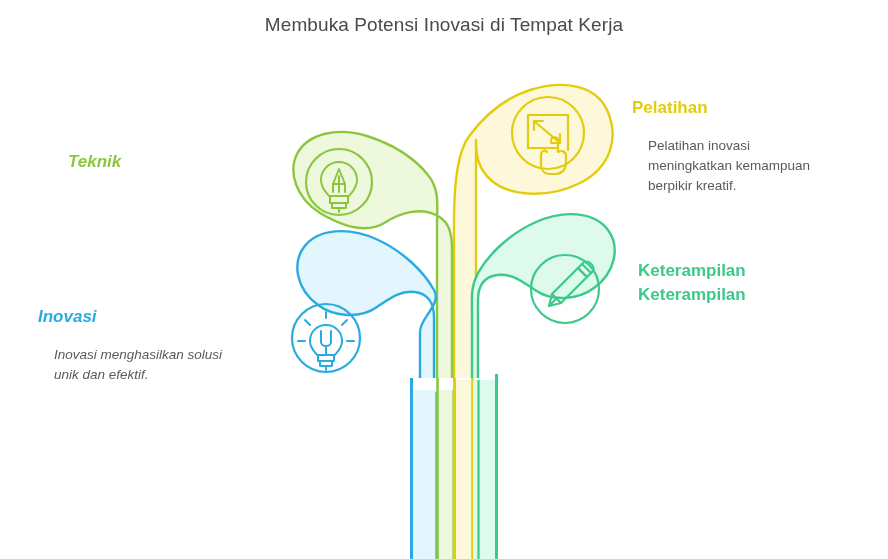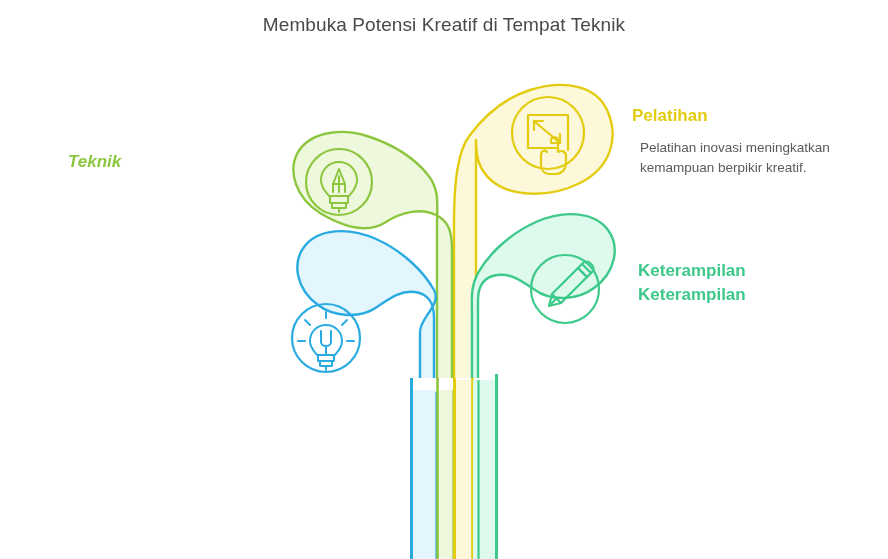--- a/index.html
+++ b/index.html
@@ -36,37 +36,37 @@
   .heading {
     font-size: 17px;
     font-weight: bold;
     line-height: 24px;
     margin: 0 0 10px 0;
   }
   .body {
     font-size: 13.5px;
     line-height: 20px;
     color: #5a5a5a;
-    margin: 8px;
+    margin: 16px;
   }
   
   .align-right { text-align: left; font-style: italic; }
   .align-left  { text-align: left; }
 
   #blk-teknik   { left: 68px;  top: 150px; width: 196px; }
   #blk-inovasi  { left: 38px;  top: 305px; width: 226px; }
-  #blk-pelatihan{ left: 632px; top: 104px; width: 210px; }
+  #blk-pelatihan{ left: 632px; top: 96px; width: 210px; }
   #blk-peningkatan { left: 638px; top: 259px; width: 210px; }
 </style>
 </head>
 <body>
 
 <div id="page">
 
-  <div id="title">Membuka Potensi Kreatif di Tempat Teknik</div>
+  <div id="title">Membuka Potensi Inovasi di Tempat Kerja</div>
 
   <svg class="graphic" viewBox="0 0 888 559">
 
     <g>
       <path d="M 411 390 L 411 559 L 437 559 L 437 390 Z" fill="#e4f6fd"></path>
       <line x1="411.5" y1="378" x2="411.5" y2="559" stroke="#29abe2" stroke-width="3"></line>
       <line x1="436.5" y1="392" x2="436.5" y2="559" stroke="#29abe2" stroke-width="2.2"></line>
     </g>
 
     <g>
@@ -236,20 +236,24 @@
         <path d="M 298 341 L 305 341"></path>
         <path d="M 354 341 L 347 341"></path>
       </g>
     </g>
   </svg>
 
   <div class="block align-right" id="blk-teknik">
     <div class="heading" style="color:#8cc63f">Teknik</div>
   </div>
 
+  <div class="block align-right" id="blk-inovasi">
+    <div class="heading" style="color:#29abe2">Inovasi</div>
+    <div class="body">Inovasi menghasilkan solusi unik dan efektif.</div>
+  </div>
 
   <div class="block align-left" id="blk-pelatihan">
     <div class="heading" style="color:#e3cc0f">Pelatihan</div>
     <div class="body">Pelatihan inovasi meningkatkan kemampuan berpikir kreatif.</div>
   </div>
 
   <div class="block align-left" id="blk-peningkatan">
     <div class="heading" style="color:#3cc98a; max-width:150px;">Keterampilan Keterampilan</div>
   </div>
 

